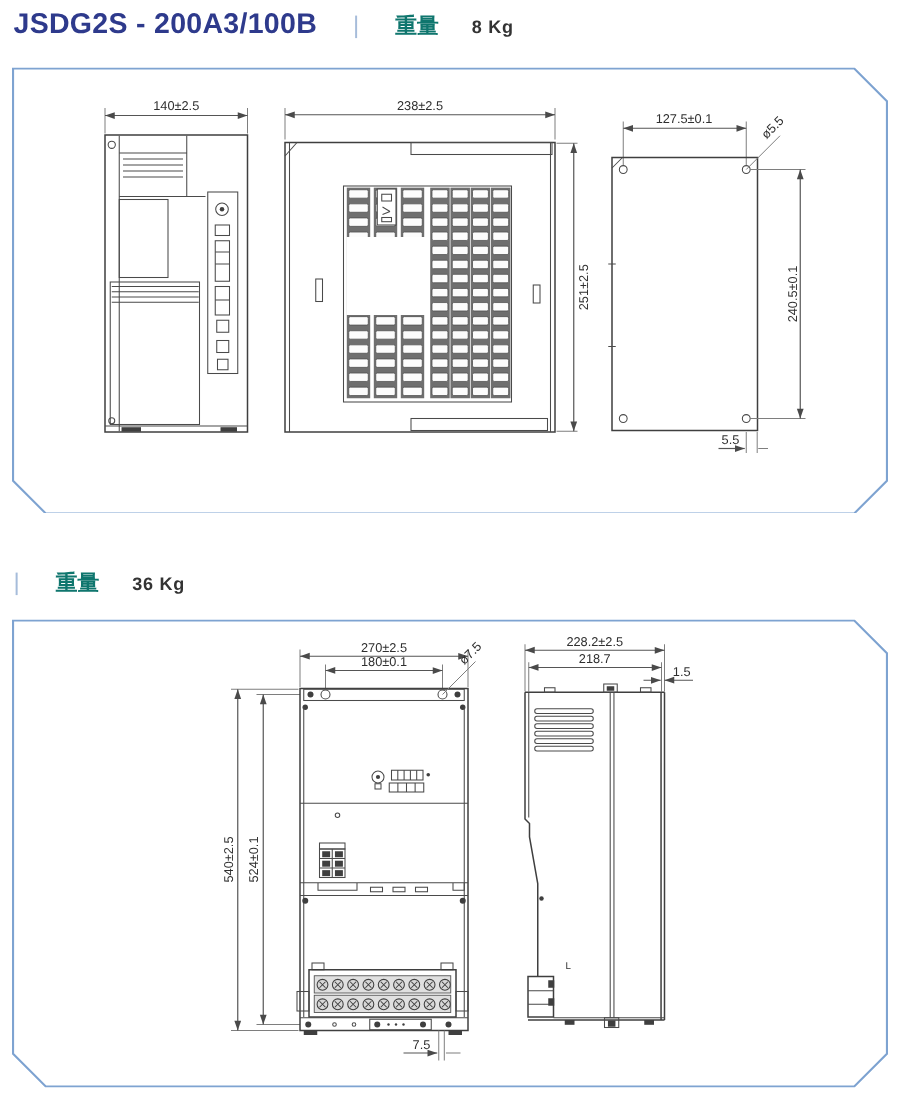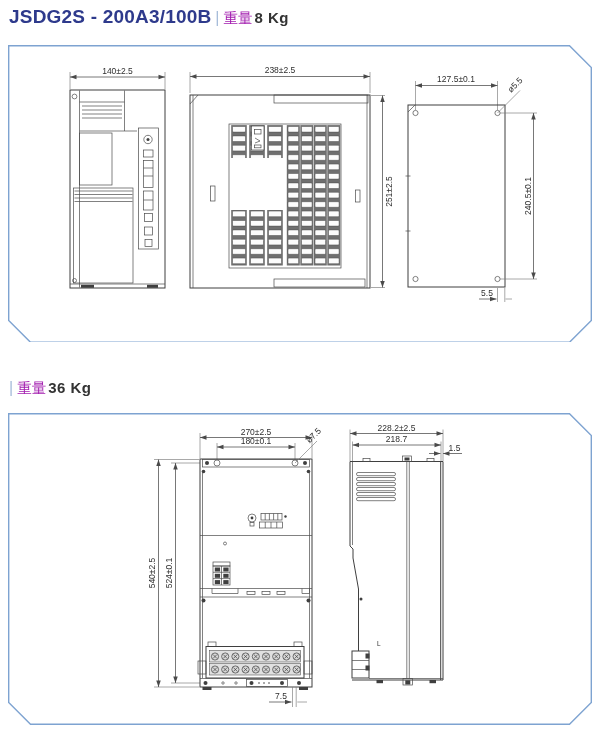--- a/index.html
+++ b/index.html
@@ -1,22 +1,22 @@
 <!DOCTYPE html>
 <html><head>
 <meta charset="utf-8">
 <style>
   html,body{margin:0;padding:0;background:#fff;}
   body{width:600px;height:733px;position:relative;font-family:"Liberation Sans",sans-serif;}
   .page{position:absolute;inset:0;background:#fff;overflow:hidden;}
-  .sec-title{position:absolute;left:9px;display:flex;align-items:baseline;gap:4px;white-space:nowrap;}
+  .sec-title{position:absolute;left:9px;display:flex;align-items:baseline;gap:24px;white-space:nowrap;}
   .model{font-size:19px;font-weight:700;color:#2e3a8c;letter-spacing:.2px;}
   .sep{color:#a6bcda;font-size:16px;font-weight:400;}
-  .wl{font-size:14.5px;color:#a21caf;font-weight:400;}
-  .wv{font-size:15px;color:#333;font-weight:700;letter-spacing:.5px;margin-left:-2px;}
+  .wl{font-size:14.5px;color:#0f766e;font-weight:700;}
+  .wv{font-size:12px;color:#333;font-weight:700;letter-spacing:.5px;margin-left:-2px;}
   .drawing{position:absolute;left:8px;}
   .pnl{fill:#ffffff;stroke:#7ea3d1;stroke-width:1.4;}
   .ol{fill:none;stroke:#3f3f3f;stroke-width:1;}
   .dl{fill:none;stroke:#4a4a4a;stroke-width:.7;}
   .dim{fill:none;stroke:#555;stroke-width:.8;}
   .ext{fill:none;stroke:#7a7a7a;stroke-width:.65;}
   .dtx{font:8.5px "Liberation Sans",sans-serif;fill:#2f2f2f;}
   .stx{font:6.5px "Liberation Sans",sans-serif;fill:#2f2f2f;}
   .slat{fill:#fcfcfc;stroke:#4d4d4d;stroke-width:.5;rx:1px;}
   .dark{fill:#3f3f3f;stroke:none;}

